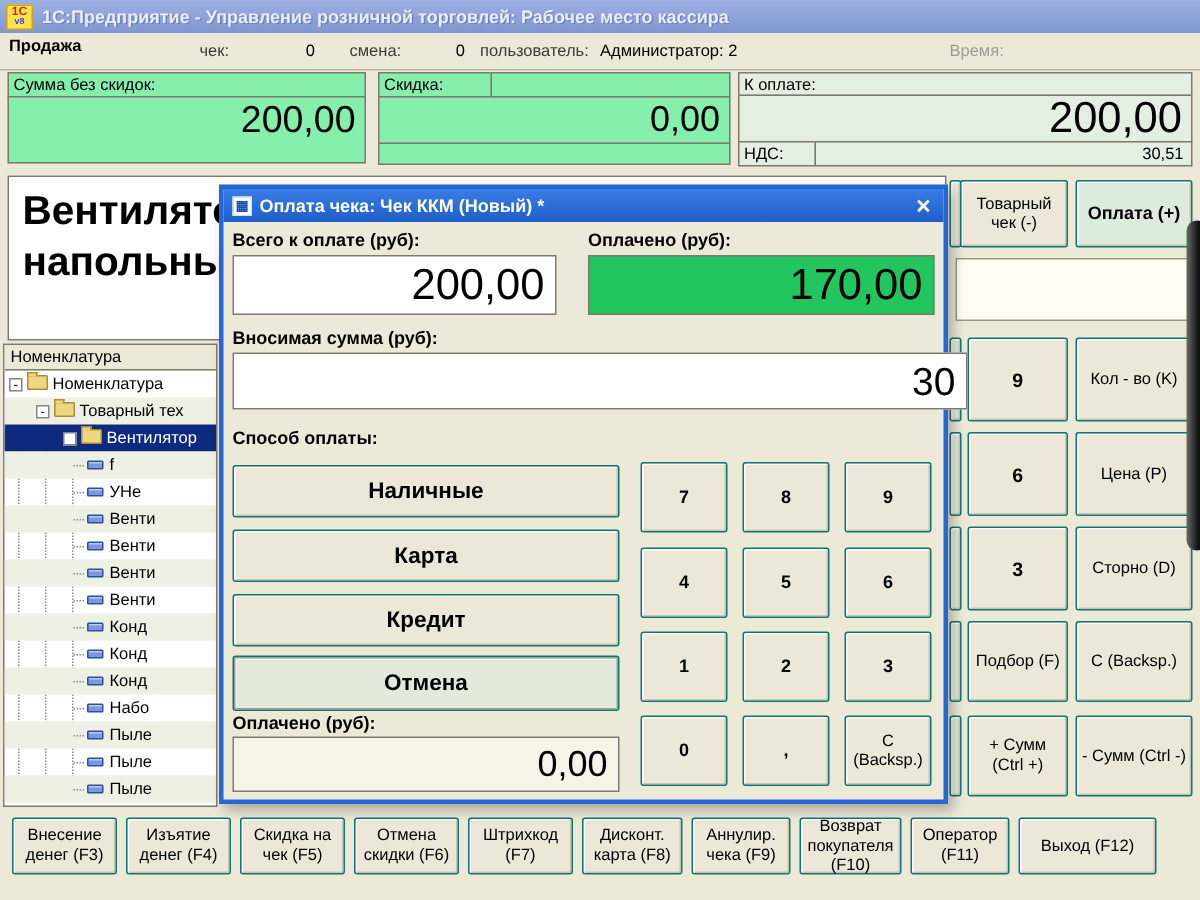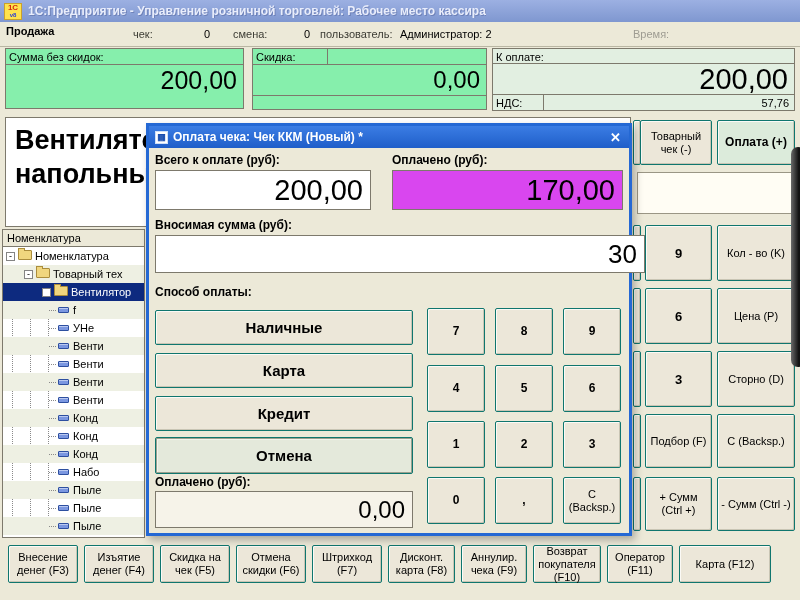--- a/index.html
+++ b/index.html
@@ -101,21 +101,21 @@
     gap:5px;padding:0 6px;color:#fff;font-weight:bold;font-size:12px}
   .dicon{width:13px;height:13px;background:#fff;border:1px solid #cfe0f8;flex:none;
     display:flex;align-items:center;justify-content:center;font-size:9px;color:#1a4fb0;line-height:9px}
   .dicon::before{content:"▦"}
   .dclose{margin-left:auto;font-size:13px;font-weight:bold;cursor:default;padding:0 2px}
   .dbody{position:relative;height:385px}
   .dlab{position:absolute;font-size:12px;font-weight:bold}
   .dfld{position:absolute;background:#fff;border:1px solid #7d796c;display:flex;align-items:center;
     justify-content:flex-end;padding:0 7px;font-size:29px}
   .f-total{left:6px;top:22px;width:216px;height:40px}
-  .f-paid{left:243px;top:22px;width:231px;height:40px;background:#d946ef}
+  .f-paid{left:243px;top:22px;width:231px;height:40px;background:#22c55e}
   .f-entry{left:6px;top:87px;width:490px;height:38px;font-weight:normal;font-size:26px}
   .f-paid2{left:6px;top:343px;width:258px;height:37px;background:#f6f3e9;font-size:24px}
   .l-total{left:6px;top:5px}.l-paid{left:243px;top:5px}.l-entry{left:6px;top:70px}
   .l-method{left:6px;top:137px}.l-paid2{left:6px;top:327px}
   .mbtn{left:6px;width:258px;height:35px;font-size:15px;font-weight:bold}
   .m0{top:162px}.m1{top:205px}.m2{top:248px}.m3{top:289px;height:37px;background:#e4e9db;
       box-shadow:inset 0 0 0 1px #9aa08e,inset 2px 2px 0 #f3f4ec}
   .dkey{width:58px;height:47px;font-weight:bold;font-size:12px;line-height:13px}
   .kc0{left:278px}.kc1{left:346px}.kc2{left:414px}
   .kr0{top:160px}.kr1{top:217px}.kr2{top:273px}.kr3{top:329px}
@@ -152,21 +152,21 @@
     <div class="bx c2"></div>
   </div>
   <div class="bx val">0,00</div>
   <div class="bx empty"></div>
 </div>
 <div class="tbox box-pay">
   <div class="bx greenbg lab lab11">К оплате:</div>
   <div class="bx greenbg val">200,00</div>
   <div class="vatrow">
     <div class="bx greenbg c1">НДС:</div>
-    <div class="bx greenbg c2">57,76</div>
+    <div class="bx greenbg c2">30,51</div>
   </div>
 </div>
 
 <div class="prod">
   <div class="prodtxt">Вентилятор напольный</div>
 </div>
 
 <div class="tree">
   <div class="thead">Номенклатура</div>
   <div class="guide g1"></div>
@@ -285,21 +285,21 @@
 <div class="bbar">
   <div class="btn" style="width:70px">Внесение денег (F3)</div>
   <div class="btn" style="width:70px">Изъятие денег (F4)</div>
   <div class="btn" style="width:70px">Скидка на чек (F5)</div>
   <div class="btn" style="width:70px">Отмена скидки (F6)</div>
   <div class="btn" style="width:70px">Штрихкод (F7)</div>
   <div class="btn" style="width:67px">Дисконт. карта (F8)</div>
   <div class="btn" style="width:66px">Аннулир. чека (F9)</div>
   <div class="btn" style="width:68px">Возврат покупателя (F10)</div>
   <div class="btn" style="width:66px">Оператор (F11)</div>
-  <div class="btn" style="width:92px">Карта (F12)</div>
+  <div class="btn" style="width:92px">Выход (F12)</div>
 </div>
 
 <div class="dlg">
   <div class="dtitle">
     <span class="dicon"></span>
     <span>Оплата чека: Чек ККМ (Новый) *</span>
     <span class="dclose">✕</span>
   </div>
   <div class="dbody">
     <span class="dlab l-total">Всего к оплате (руб):</span>

